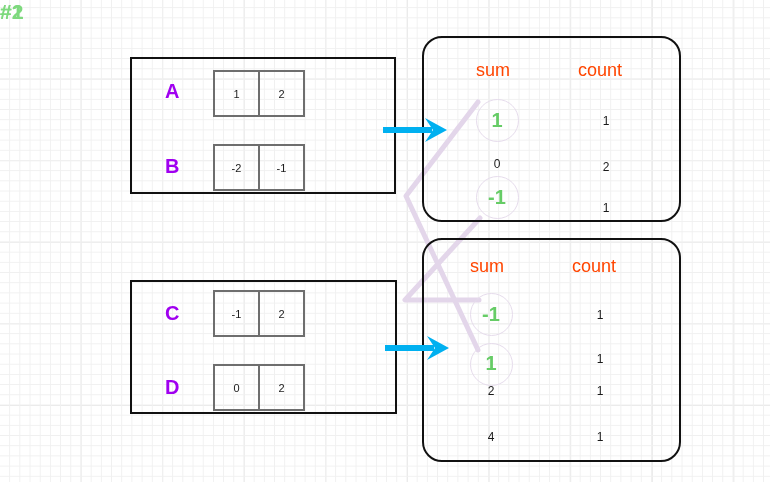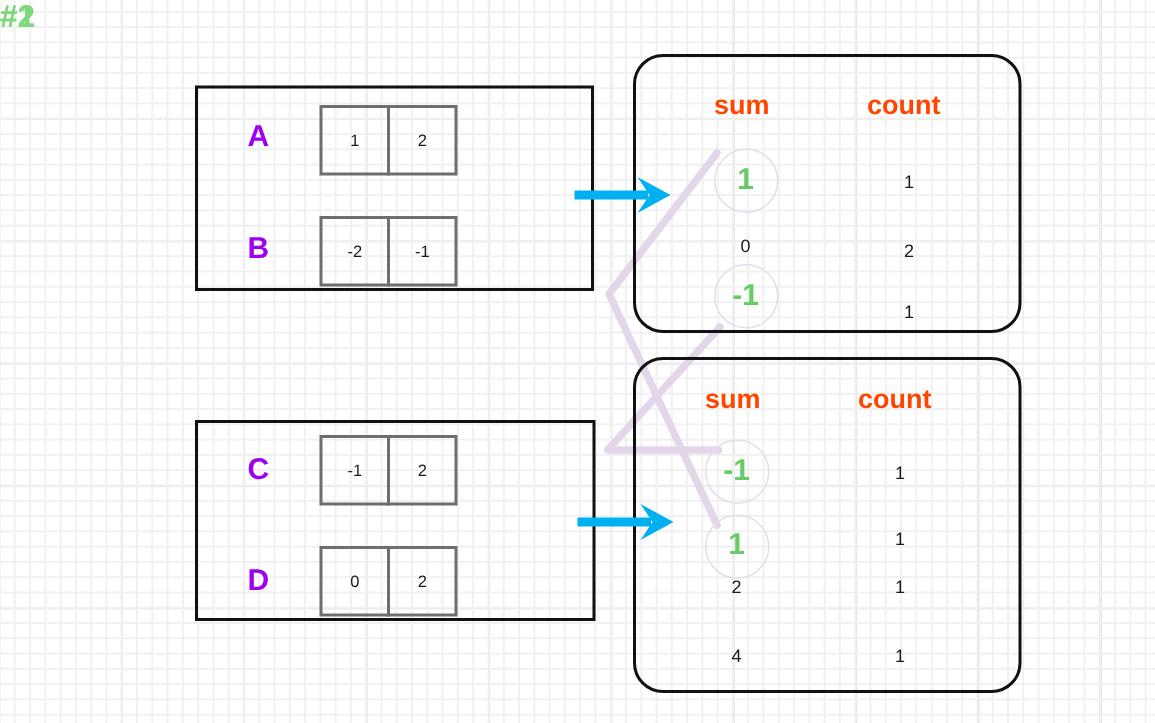--- a/index.html
+++ b/index.html
@@ -89,21 +89,20 @@
     z-index: 3;
   }
   #agg-box-1 { left: 422px; top: 36px; width: 259px; height: 186px; }
   #agg-box-2 { left: 422px; top: 238px; width: 259px; height: 224px; }
 
   .col-header {
     position: absolute;
     color: #ff4500;
     font-size: 18px;
     z-index: 4;
-    font-weight: bold;
   }
   .agg-value {
     position: absolute;
     font-size: 12px;
     color: #1a1a1a;
     text-align: center;
     width: 60px;
     z-index: 4;
   }
   .agg-value.highlight {

